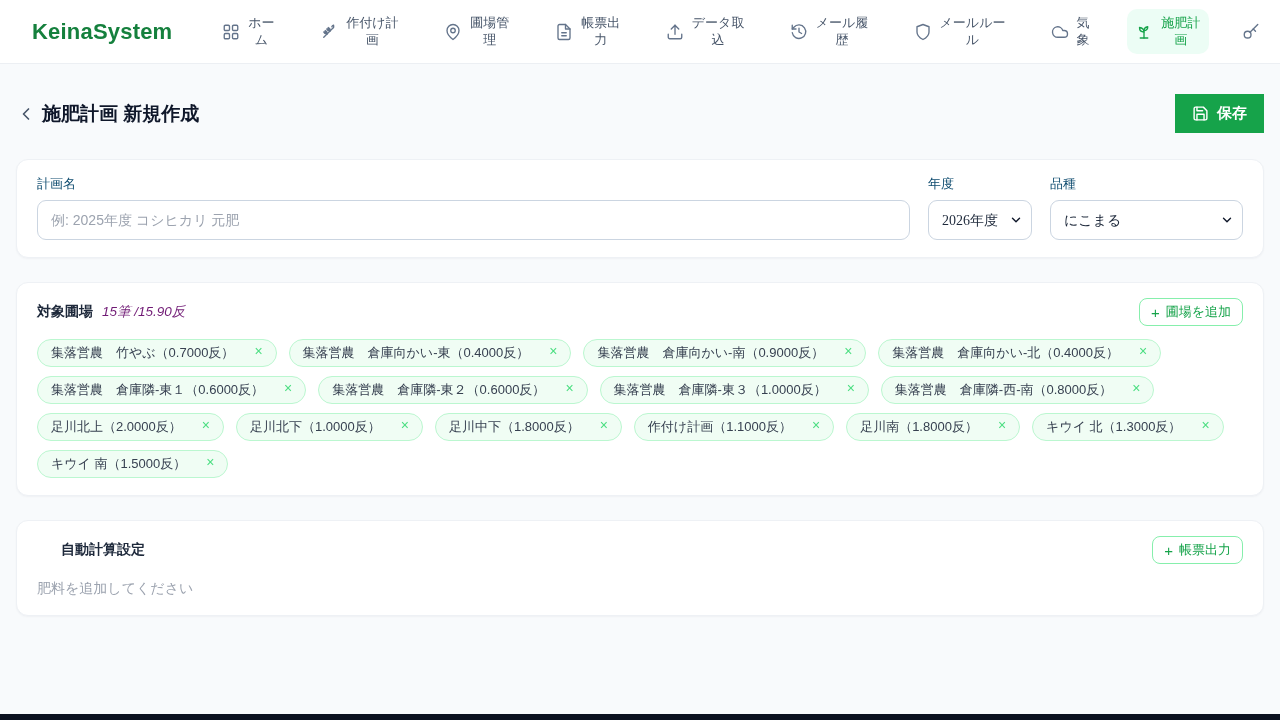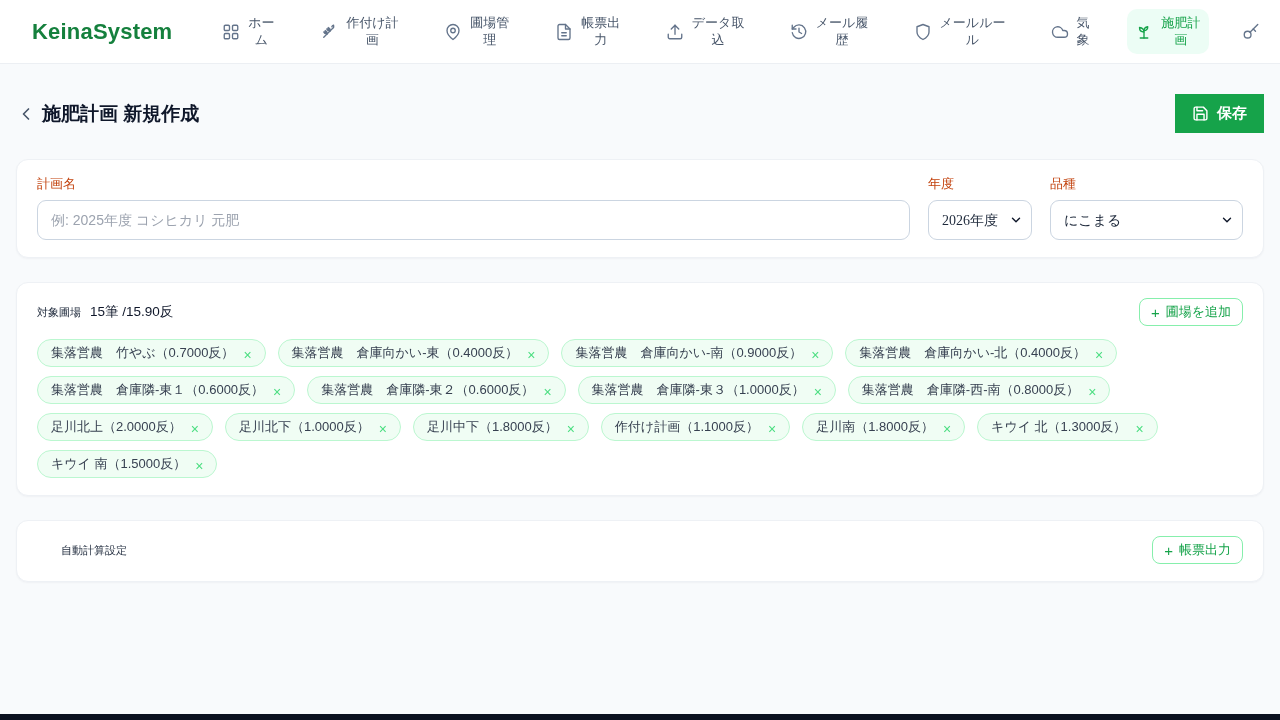--- a/index.html
+++ b/index.html
@@ -48,50 +48,50 @@
   
   .content { padding:0 16px; }
   .card {
     background:#ffffff; border:1px solid #eef1f5; border-radius:12px;
     box-shadow:0 1px 2px rgba(15,23,42,.04); padding:15px 20px 17px; margin-bottom:24px;
   }
   .form-row { display:flex; gap:18px; }
   .f-grow { flex:1; }
   .f-year { width:104px; flex:none; }
   .f-variety { width:193px; flex:none; }
-  .f-label { font-size:13px; font-weight:500; color:#c2410c; margin-bottom:7px; }
+  .f-label { font-size:13px; font-weight:500; color:#0c4a6e; margin-bottom:7px; }
   .text-input {
     width:100%; height:40px; border:1px solid #cbd5e1; border-radius:9px;
     padding:0 13px; font-size:14px; color:#0369a1; font-family:inherit; background:#fff;
   }
   .text-input::placeholder { color:#9ca3af; }
   .select-wrap { position:relative; }
   .select-wrap select {
     width:100%; height:40px; border:1px solid #cbd5e1; border-radius:9px;
     padding:0 26px 0 13px; font-size:14px; color:#1e293b; font-family:Liberation Serif, serif;
     background:#fff; appearance:none; -webkit-appearance:none; cursor:pointer;
   }
   .select-wrap .chev {
     position:absolute; right:9px; top:50%; margin-top:-7px; width:14px; height:14px;
     color:#0f172a; pointer-events:none; stroke-width:2.4;
   }
 
   .sect-head { display:flex; align-items:center; margin-bottom:13px; }
-  .sect-title { font-size:11px; font-weight:400; color:#1e293b;text-align:center; }
-  .sect-meta { font-size:13.5px; color:#0f172a; margin-left:9px; }
+  .sect-title { font-size:14px; font-weight:700; color:#1e293b;text-align:center; }
+  .sect-meta { font-size:13.5px; color:#701a75; margin-left:9px;font-style:italic; }
   .btn-outline {
     margin-left:auto; display:inline-flex; align-items:center; gap:6px;
     border:1px solid #86efac; color:#16a34a; background:#ffffff;
     border-radius:8px; padding:4px 11px; font-size:13px; cursor:pointer; font-family:inherit;
   }
   .btn-outline .plus { font-size:15px; line-height:1; }
 
   .tags { display:flex; flex-wrap:wrap; gap:9px 12px; }
   .tag {
-    display:inline-flex; align-items:flex-end; gap:9px;
+    display:inline-flex; align-items:flex-start; gap:20px;
     background:#f0fdf4; border:1px solid #bbf7d0; border-radius:999px;
     padding:4px 13px; font-size:13px; color:#374151; white-space:nowrap;
   }
   .tag .x { color:#4ade80; font-size:14px; line-height:1; cursor:pointer; }
 
   .empty-text { font-size:14px; color:#9ca3af; margin-top:16px; }
 
   .bottom-bar {
     position:absolute; left:0; bottom:0; width:100%; height:6px; background:#0b1220;
   }
@@ -334,17 +334,18 @@
   </section>
 
   <section class="card">
     <div class="sect-head" style="margin-bottom:0;margin-left:24px;">
       <span class="sect-title">自動計算設定</span>
       <button class="btn-outline">
         <span class="plus">+</span>
         <span>帳票出力</span>
       </button>
     </div>
+    <div class="empty-text">肥料を追加してください</div>
   </section>
 
 </div>
 
 <div class="bottom-bar"></div>
 
 </body></html>

